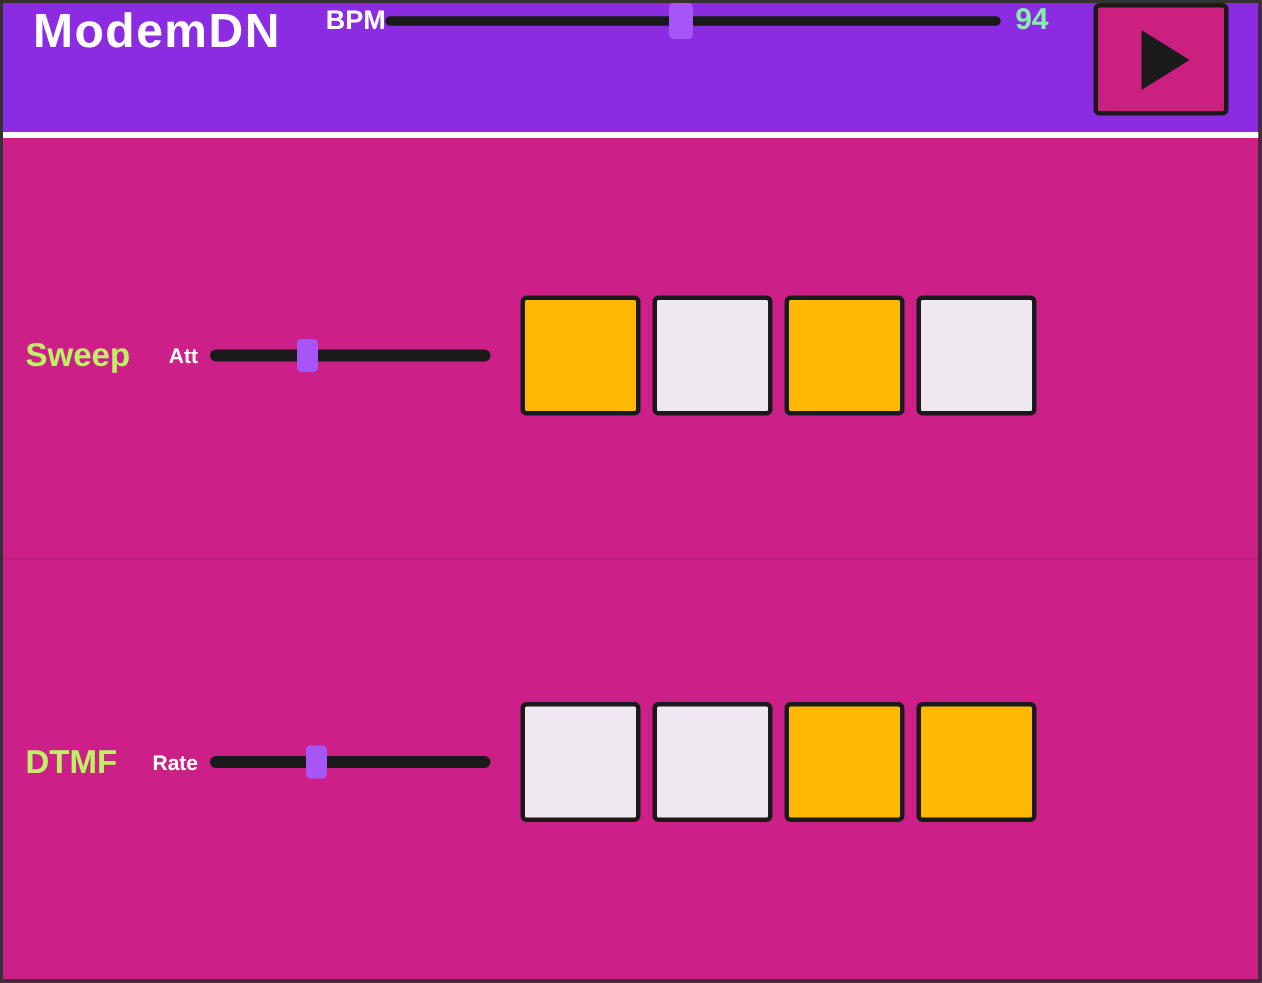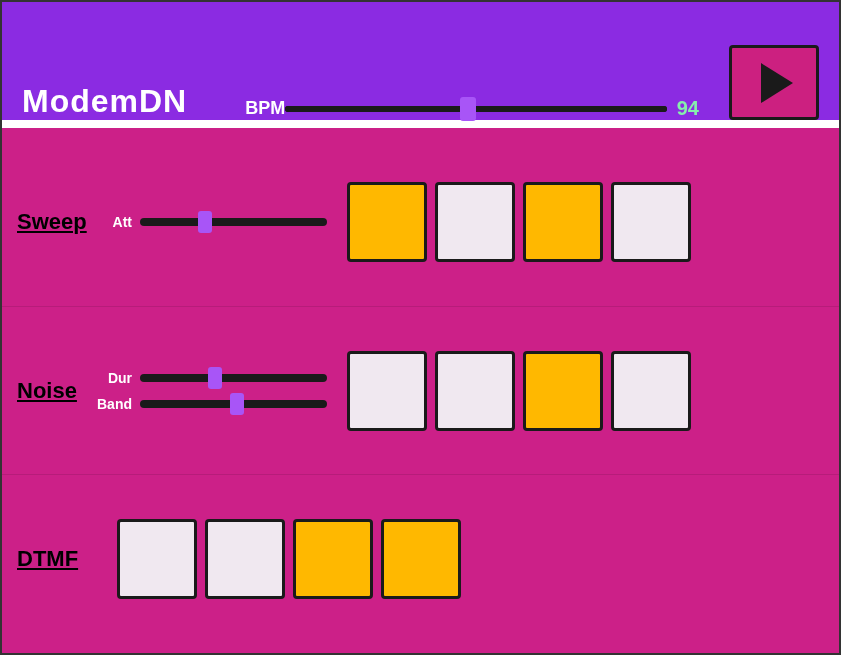--- a/index.html
+++ b/index.html
@@ -16,40 +16,39 @@
       height: 655px;
       display: flex;
       flex-direction: column;
       border: 2px solid #333;
       overflow: hidden;
     }
     
     .header {
       background: #8B2BE2;
       padding: 0 20px;
-      height: 126px;
-      display: flex;
-      align-items: flex-end;
+      height: 90px;
+      display: flex;
+      align-items: flex-start;
       gap: 30px;
-      border-bottom: 8px solid #ffffff;
+      border-bottom: 4px solid #ffffff;
       flex-shrink: 0;
     }
     .app-title {
       color: #fff;
       font-size: 32px;
       font-weight: 900;
       letter-spacing: 1px;
       flex-shrink: 0;
     }
     .bpm-section {
       display: flex;
       align-items: center;
       gap: 0;
       flex: 1;
-      margin-left: 28px;
     }
     .bpm-label {
       color: #fff;
       font-size: 18px;
       font-weight: bold;
       flex-shrink: 0;
     }
     .bpm-slider-container {
       flex: 1;
       display: flex;
@@ -119,26 +118,25 @@
       display: flex;
       align-items: center;
       flex: 1;
       padding: 8px 15px;
       border-bottom: 1px solid rgba(0,0,0,0.1);
     }
     .section-row:last-child {
       border-bottom: none;
     }
     .section-name {
-      color: #000000;
+      color: #bef264;
       font-size: 22px;
       font-weight: 900;
       width: 80px;
       flex-shrink: 0;
-      text-decoration: underline;
     }
     .sliders-group {
       display: flex;
       flex-direction: column;
       gap: 10px;
       width: 230px;
       flex-shrink: 0;
     }
     .slider-row {
       display: flex;
@@ -227,44 +225,29 @@
           </div>
         </div>
         <div class="pads-group">
           <div class="pad active"></div>
           <div class="pad inactive"></div>
           <div class="pad active"></div>
           <div class="pad inactive"></div>
         </div>
       </div>
       <div class="section-row">
-        <span class="section-name">Noise</span>
+        <span class="section-name">DTMF</span>
         <div class="sliders-group">
           <div class="slider-row">
-            <span class="slider-label">Dur</span>
+            <span class="slider-label">Rate</span>
             <div class="slider-track">
-              <div class="slider-thumb" style="left: 40%;"></div>
+              <div class="slider-thumb" style="left: 38%;"></div>
             </div>
           </div>
-          <div class="slider-row">
-            <span class="slider-label">Band</span>
-            <div class="slider-track">
-              <div class="slider-thumb" style="left: 52%;"></div>
-            </div>
-          </div>
-        </div>
-        <div class="pads-group">
-          <div class="pad inactive"></div>
-          <div class="pad inactive"></div>
-          <div class="pad active"></div>
-          <div class="pad inactive"></div>
-        </div>
-      </div>
-      <div class="section-row">
-        <span class="section-name">DTMF</span>
+        </div>
         <div class="pads-group">
           <div class="pad inactive"></div>
           <div class="pad inactive"></div>
           <div class="pad active"></div>
           <div class="pad active"></div>
         </div>
       </div>
     </div>
 </div>
 

